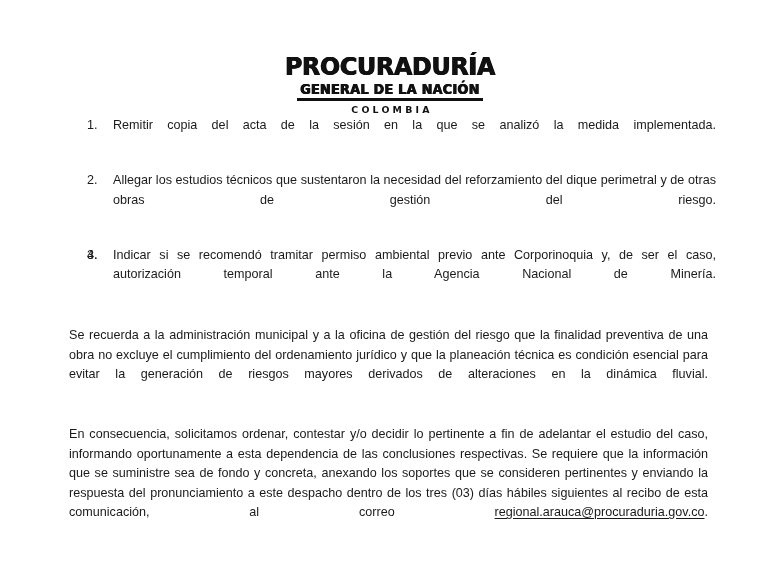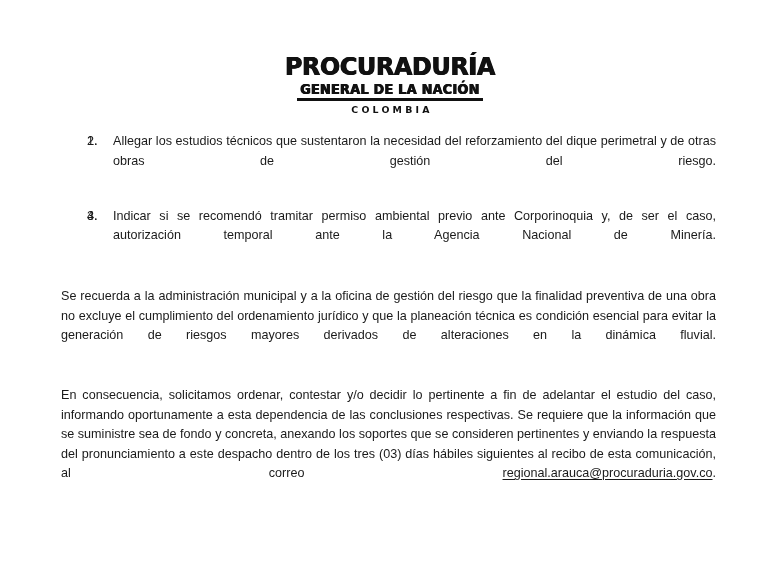--- a/index.html
+++ b/index.html
@@ -114,21 +114,21 @@
   }
   
   ol.numbered-list > li .text:after,
   p.para:after {
     content: "";
     display: inline-block;
     width: 100%;
   }
 
   p.para {
-    margin: 0;
+    margin: 8px;
     font-size: 12.6px;
     line-height: 19.5px;
     text-align: justify;
     text-justify: inter-word;
     color: #1a1a1a;
   }
   .para-block {
     margin-top: 22px;
   }
   .para-block.second {
@@ -151,20 +151,21 @@
     <span class="logo-line2">GENERAL DE LA NACIÓN</span>
     <div class="logo-rule"></div>
     <span class="logo-line3">COLOMBIA</span>
   </div>
 
   <div class="content">
 
     <ol class="numbered-list">
       <li>
         <span class="marker">1.</span>
+        <span class="text">Remitir copia del acta de la sesión en la que se analizó la medida implementada.</span>
       </li>
       <li>
         <span class="marker">2.</span>
         <span class="text">Allegar los estudios técnicos que sustentaron la necesidad del reforzamiento del dique perimetral y de otras obras de gestión del riesgo.</span>
       </li>
       <li>
         <span class="marker">3.</span>
       </li>
       <li>
         <span class="marker">4.</span>

